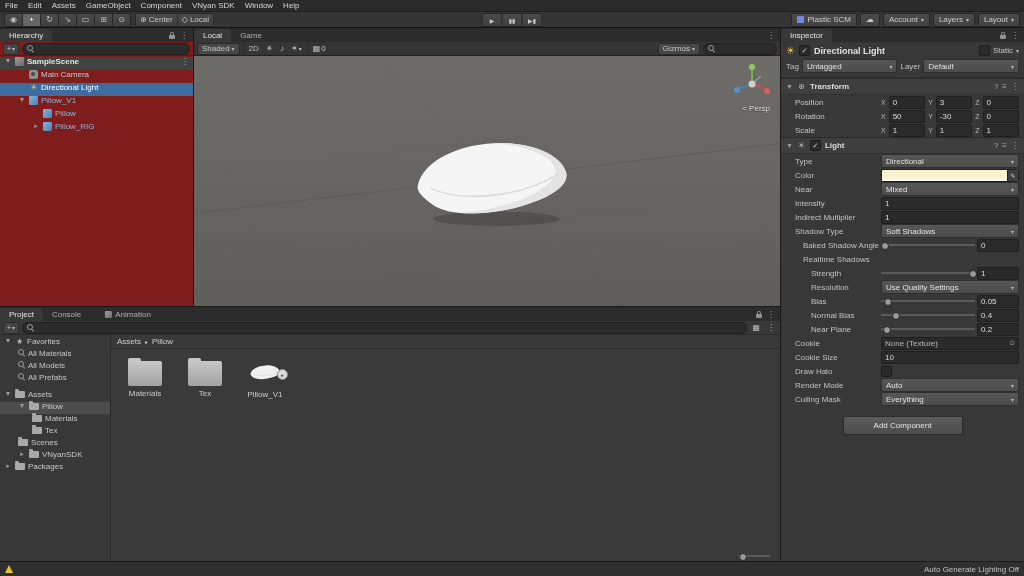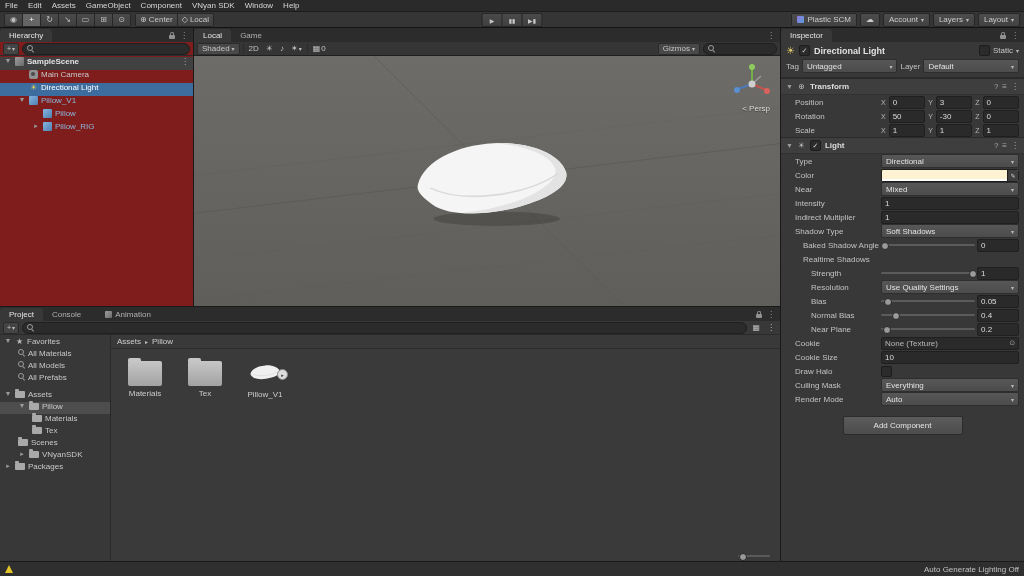--- a/index.html
+++ b/index.html
@@ -682,30 +682,30 @@
         <span class="ilabel">Cookie Size</span>
         <span class="textfield grow">
             <span>10</span>
           </span>
       </div>
       <div class="irow">
         <span class="ilabel">Draw Halo</span>
         <span class="checkbox"></span>
       </div>
       <div class="irow">
+        <span class="ilabel">Render Mode</span>
+        <span class="dropdown">
+          <span>Auto</span>
+          <span class="arr">▾</span>
+        </span>
+      </div>
+      <div class="irow">
         <span class="ilabel">Culling Mask</span>
         <span class="dropdown">
           <span>Everything</span>
-          <span class="arr">▾</span>
-        </span>
-      </div>
-      <div class="irow">
-        <span class="ilabel">Render Mode</span>
-        <span class="dropdown">
-          <span>Auto</span>
           <span class="arr">▾</span>
         </span>
       </div>
 
       <div class="addc-wrap">
         <span class="addc-btn">Add Component</span>
       </div>
     </div>
   </div>
 

